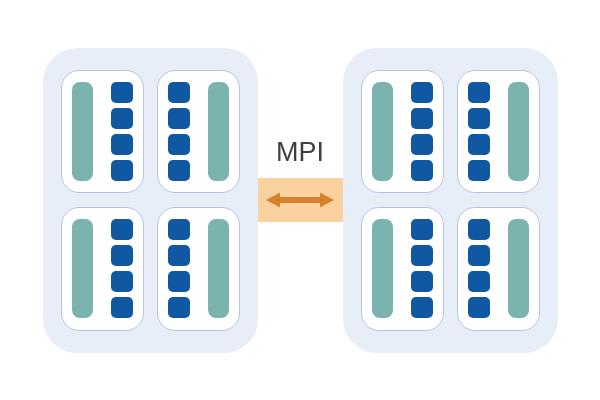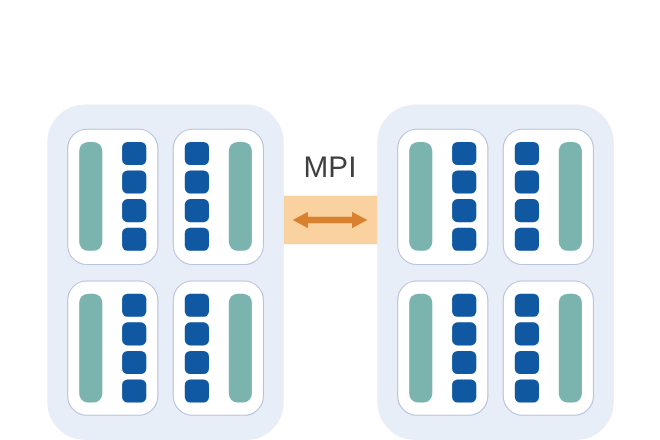--- a/index.html
+++ b/index.html
@@ -1,21 +1,21 @@
 <!DOCTYPE html>
 <html style="--node-background: #e8eef7; --socket-background: #ffffff; --socket-border: #b8c3de; --memory-bar: #7bb3af; --core-square: #1058a2; --link-band: #fad2a0; --link-arrow: #d8822f; --label-text: #3f3f3f;"><head>
 <meta charset="utf-8">
 <style>
   html, body { margin: 0; padding: 0; background: #ffffff; }
   .canvas {
     position: relative;
     width: 600px; height: 400px;
     background: #ffffff;
     font-family: "Liberation Sans", sans-serif;
-    display: flex; align-items: flex-end; justify-content: center;
+    display: flex; align-items: center; justify-content: center;
     overflow: hidden;
   }
   .node {
     width: 215px; height: 305px;
     background: var(--node-background, #e8eef7);
     border-radius: 34px;
     box-sizing: border-box;
     padding: 22px 18px;
     display: grid;
     grid-template-columns: 1fr 1fr;

